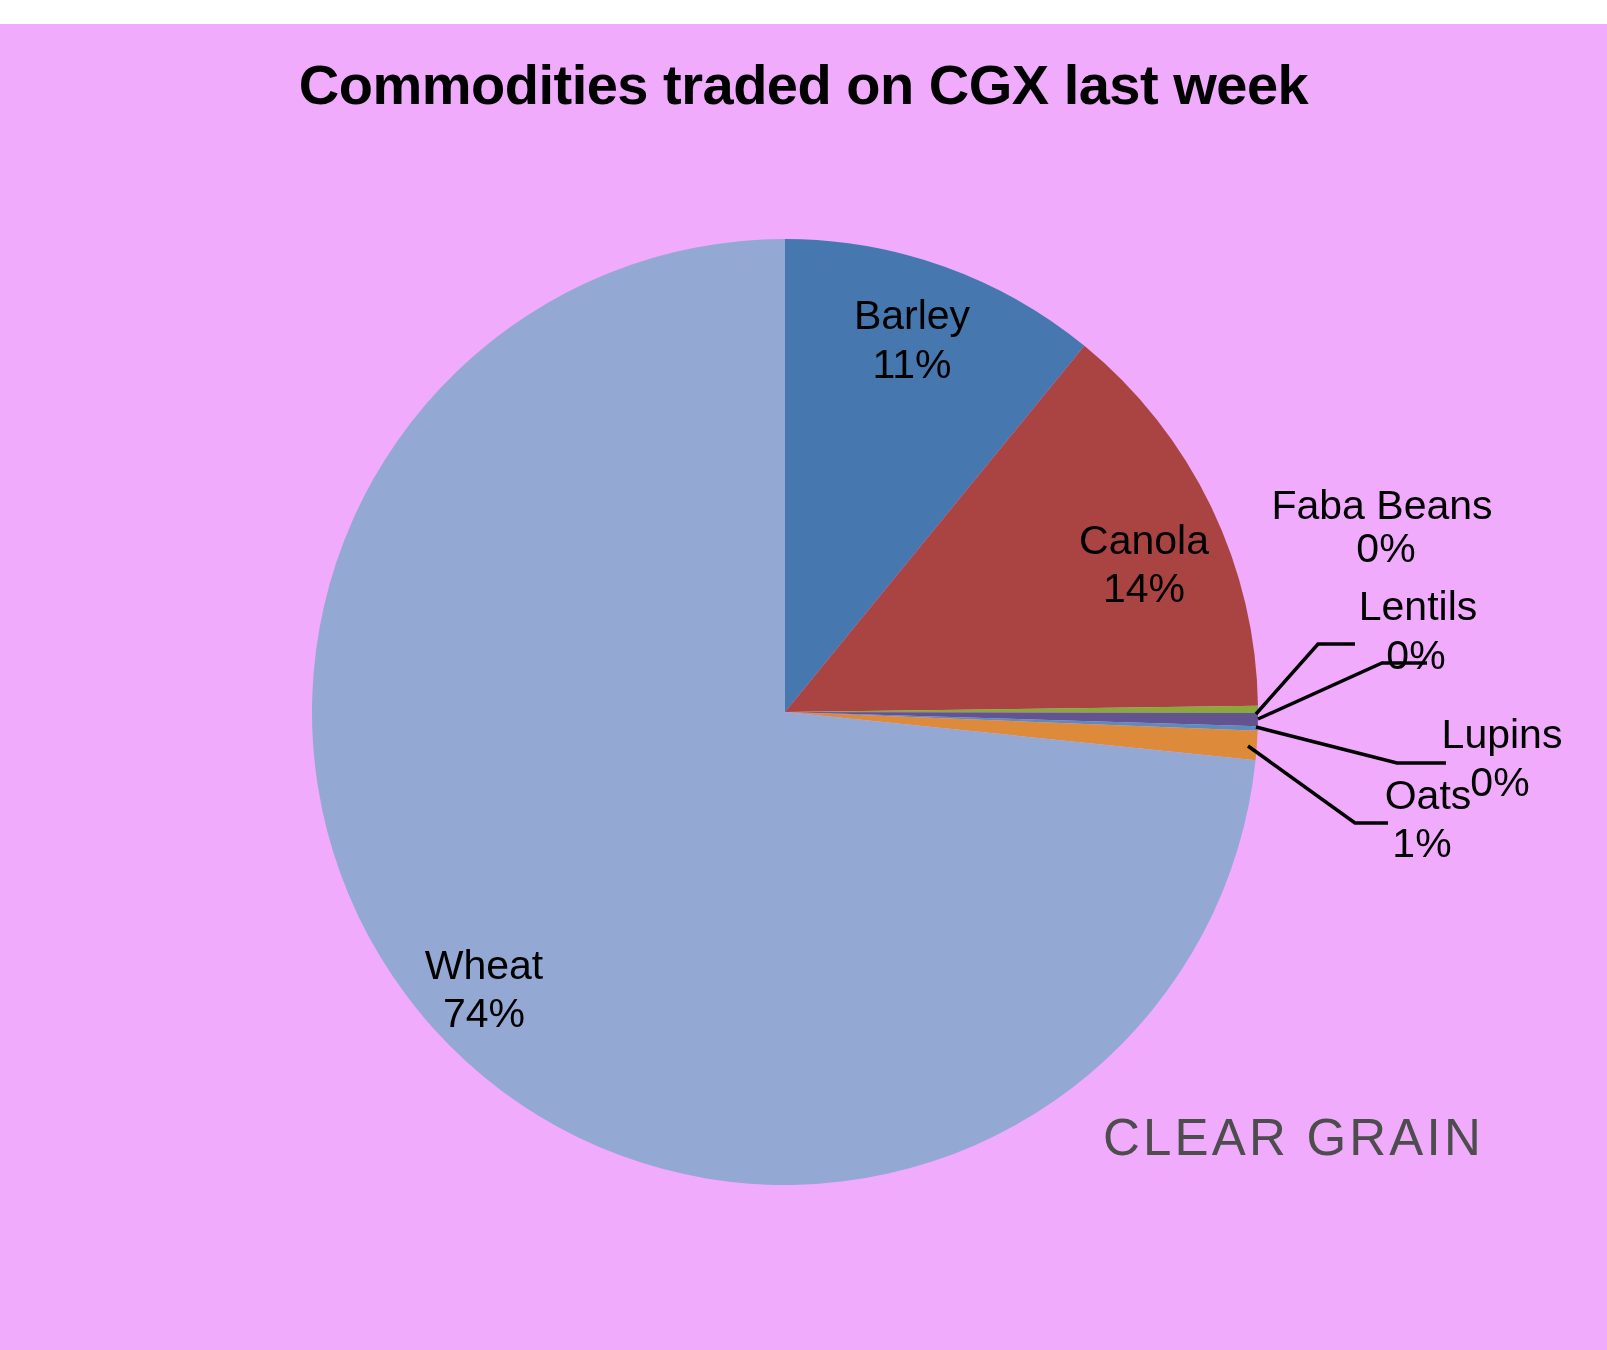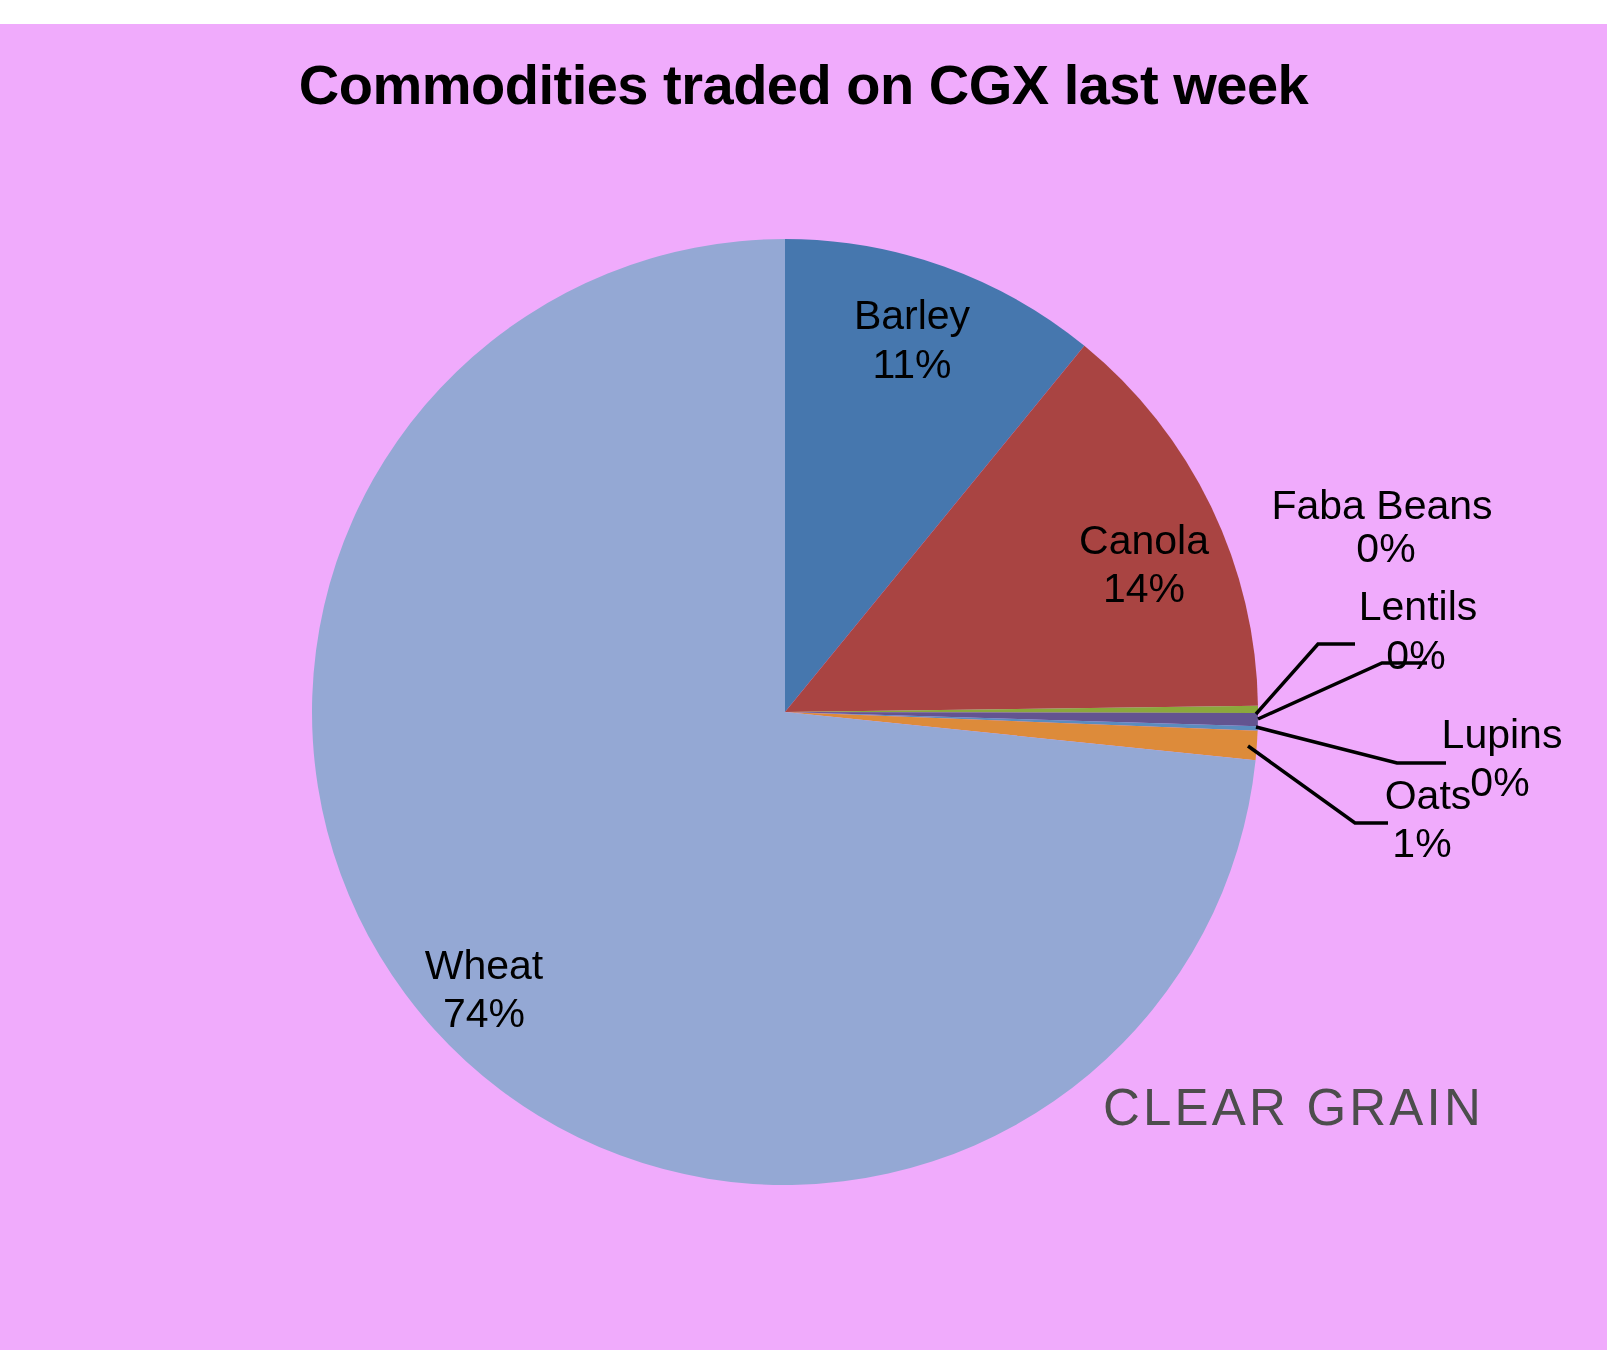--- a/index.html
+++ b/index.html
@@ -57,21 +57,21 @@
     stroke: #000000;
     stroke-width: 3.5;
     fill: none;
     stroke-linecap: butt;
     stroke-linejoin: miter;
   }
   
   .logo {
     position: absolute;
     left: 1103px;
-    top: 1058px;
+    top: 1088px;
     width: 360px;
   }
   .logo-top {
     font-family: "Liberation Sans", sans-serif;
     font-size: 51px;
     letter-spacing: 3.2px;
     color: #4d4d4d;
     line-height: 1.0;
     white-space: nowrap;
     font-weight: normal;

